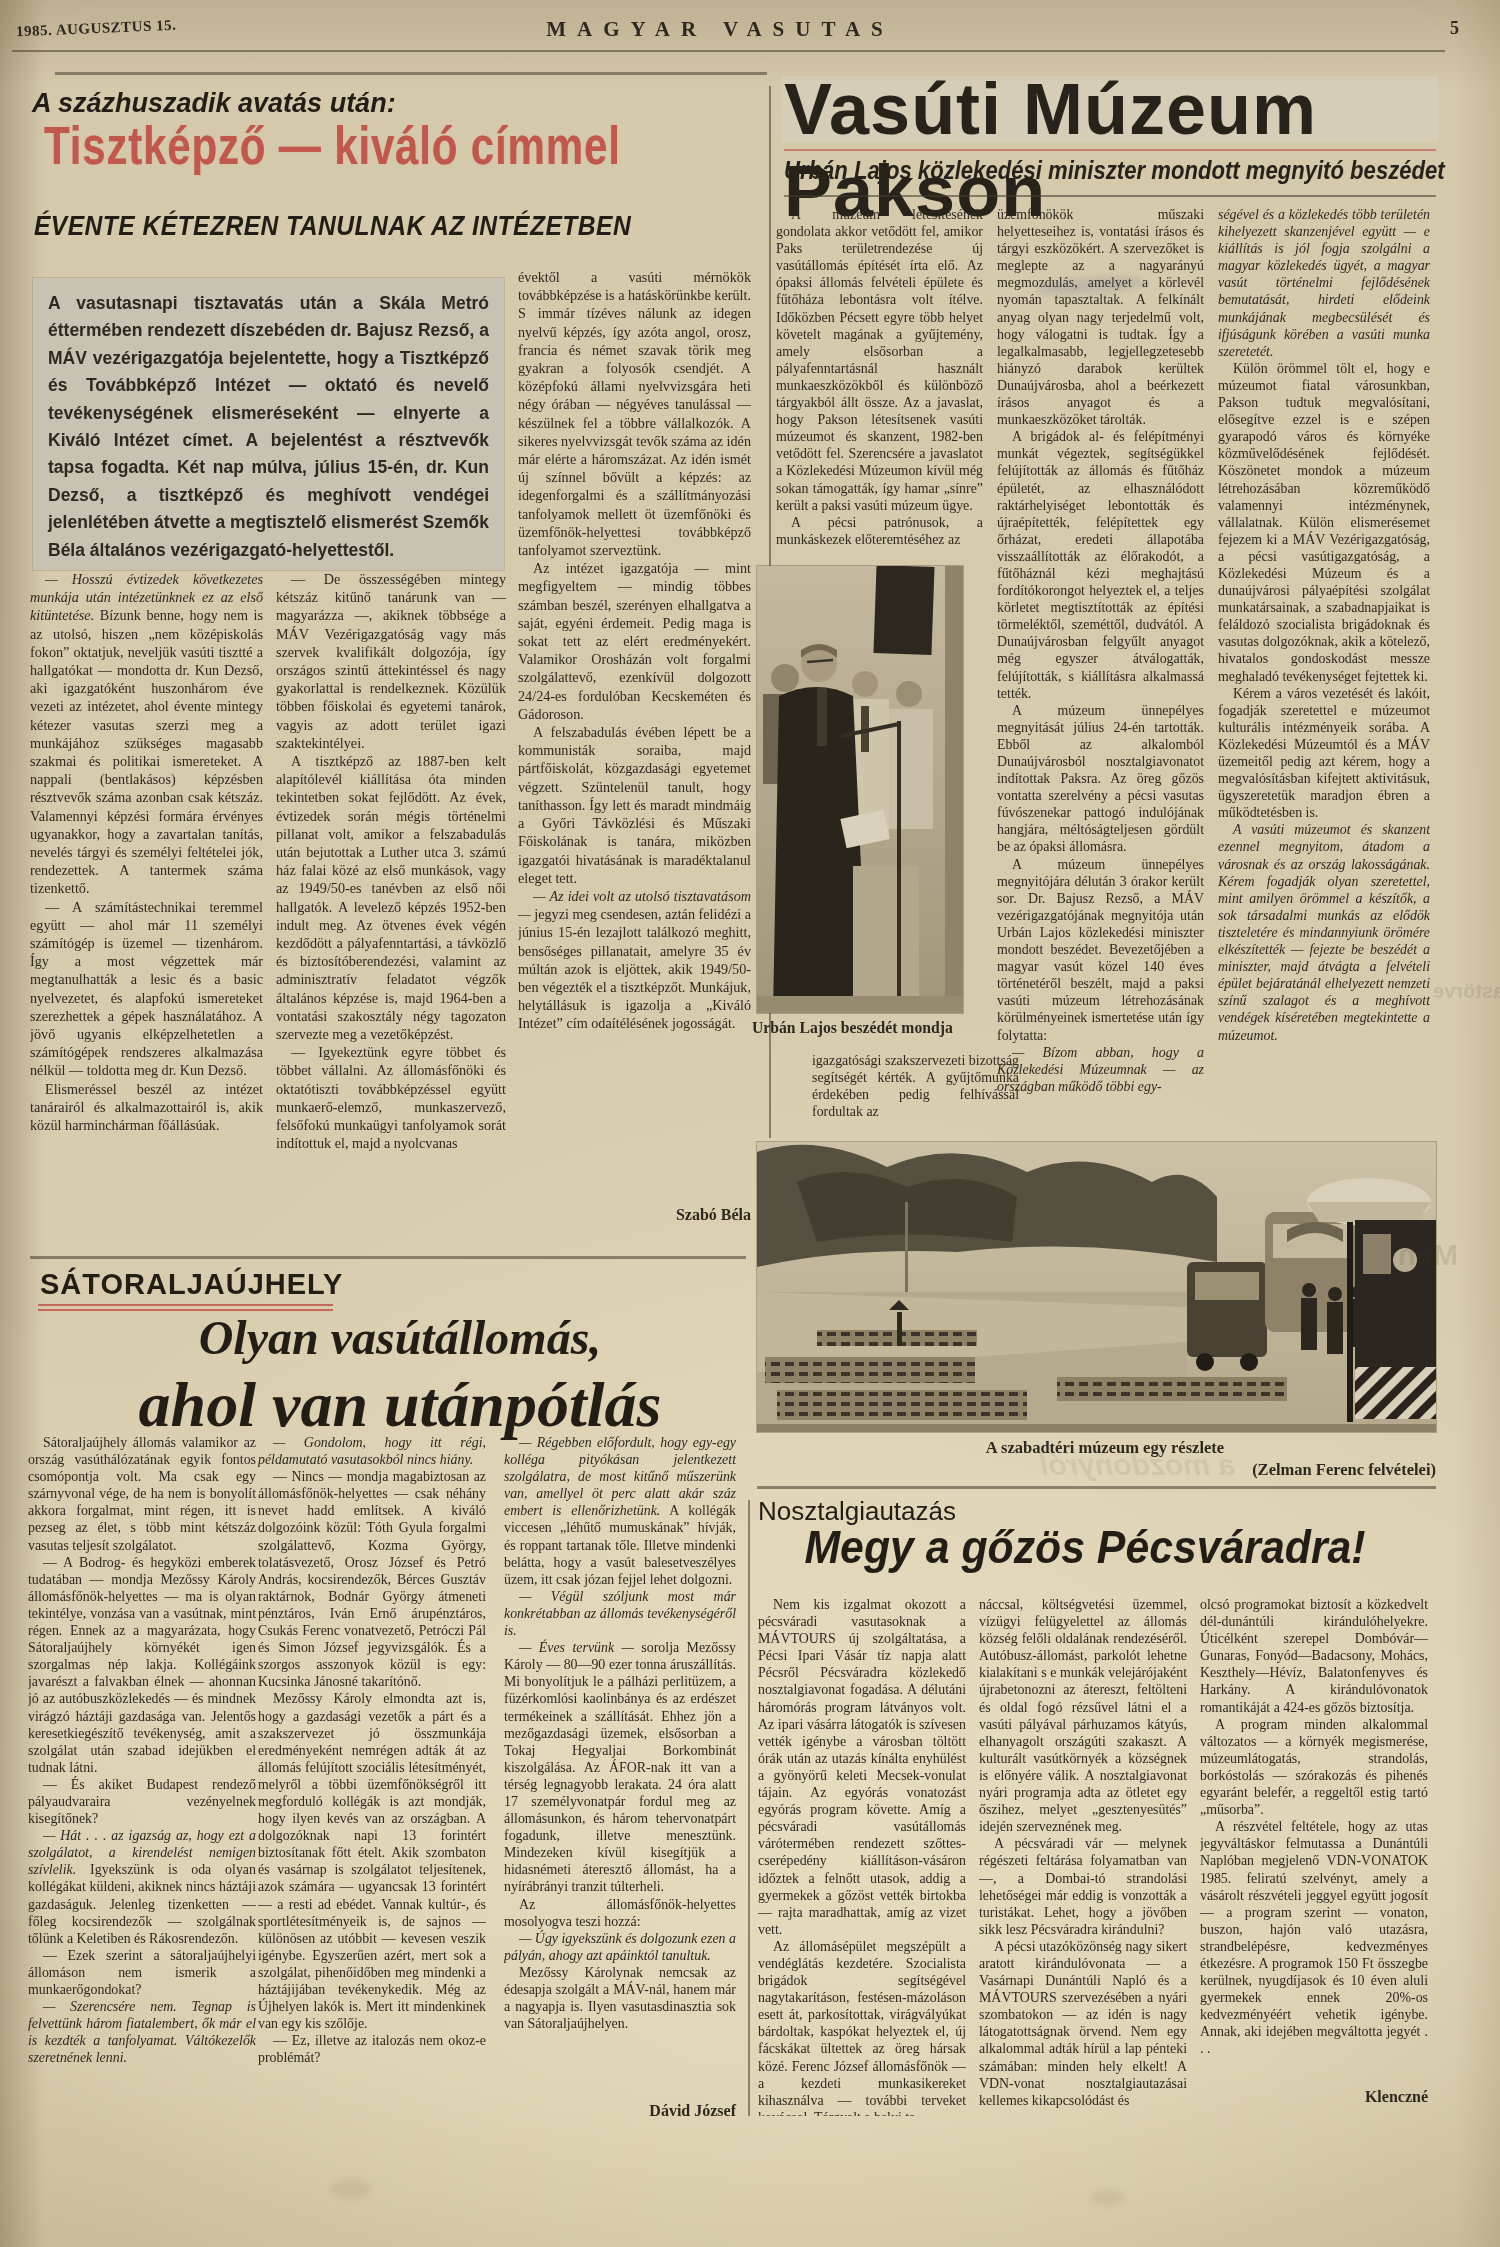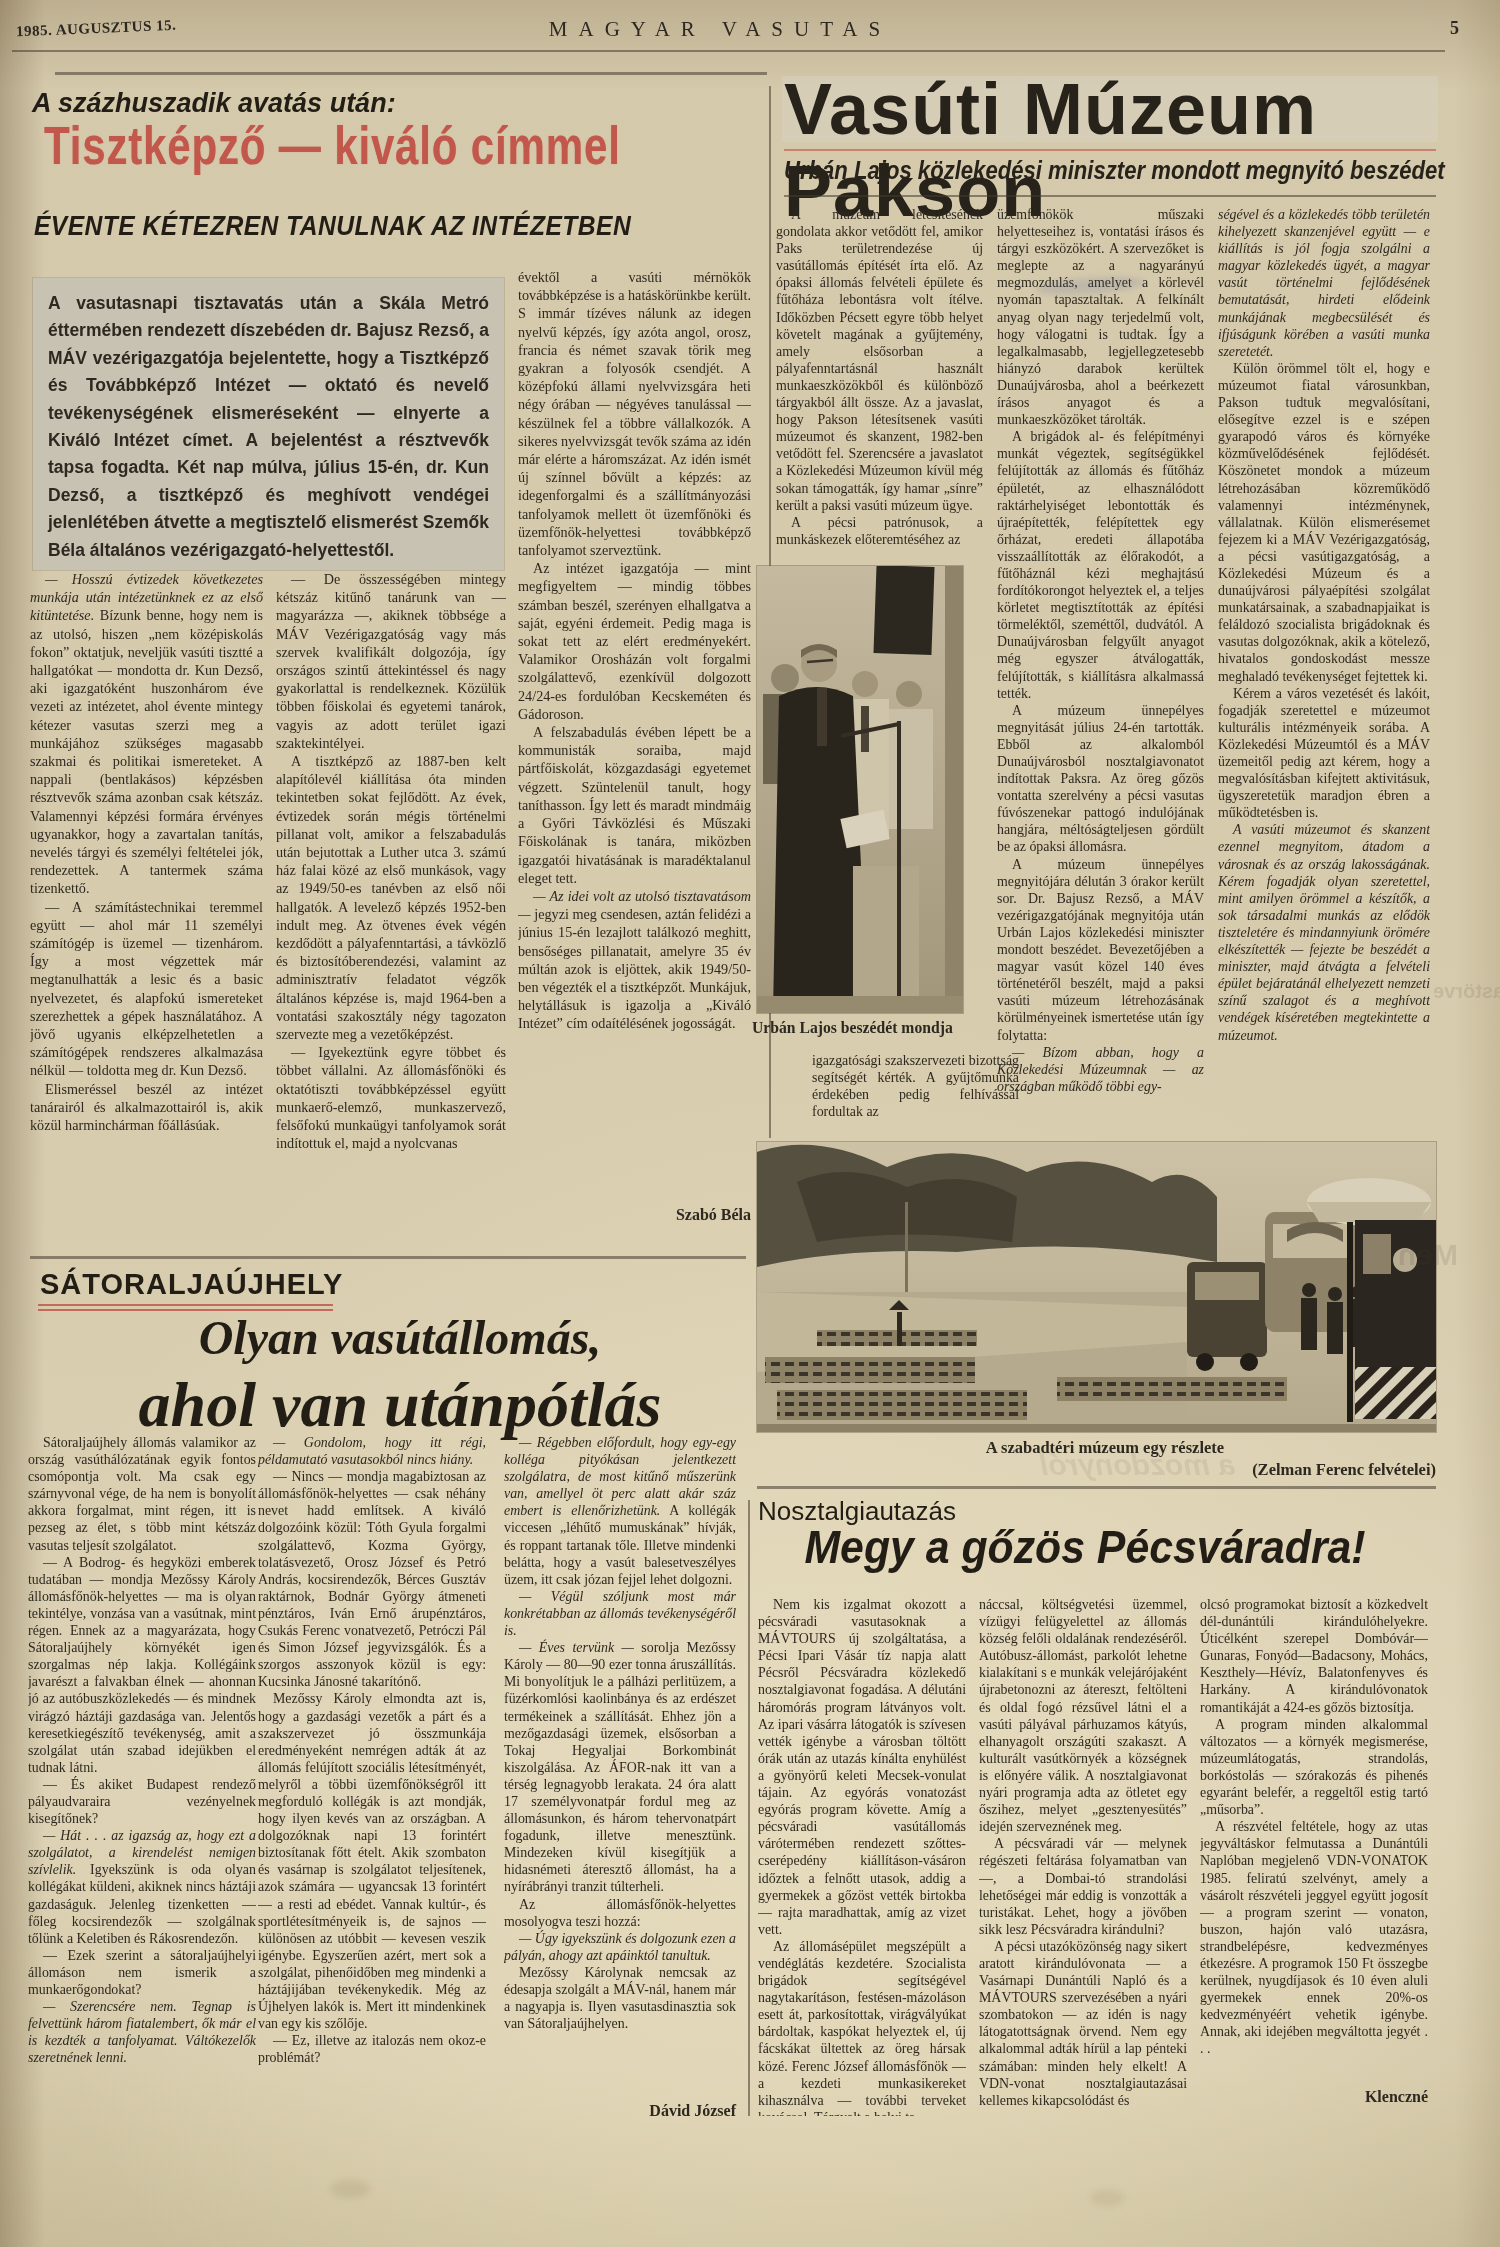--- a/index.html
+++ b/index.html
@@ -10,21 +10,21 @@
       radial-gradient(130% 95% at 50% 42%, rgba(0,0,0,0) 55%, rgba(86,66,34,.22) 100%),
       linear-gradient(90deg, rgba(80,60,30,.28) 0%, rgba(80,60,30,0) 3%, rgba(80,60,30,0) 97%, rgba(110,88,50,.14) 100%),
       linear-gradient(180deg, rgba(96,74,40,.20) 0%, rgba(96,74,40,0) 4%, rgba(96,74,40,0) 92%, rgba(150,128,82,.10) 100%),
       linear-gradient(180deg,#d5c9ab 0%, #d8ccae 55%, #ddd2b5 78%, #d9cead 100%);}
   .abs{position:absolute;}
   .sans{font-family:"Liberation Sans",sans-serif;}
   .rule{position:absolute;background:#433c2f;opacity:.55;}
   .redrule{position:absolute;background:#c4685c;opacity:.75;}
   
   .date{left:16px;top:20px;font-weight:bold;font-size:15px;transform:rotate(-2.4deg);letter-spacing:.5px;}
-  .masthead{left:0;right:60px;top:17px;text-align:center;font-weight:normal;font-size:21px;letter-spacing:11px;}
+  .masthead{left:0;right:60px;top:17px;text-align:center;font-weight:bold;font-size:21px;letter-spacing:11px;}
   .pageno{left:1450px;top:18px;font-weight:bold;font-size:18px;}
   
   .col{position:absolute;overflow:hidden;text-align:justify;}
   .col p{margin:0;text-indent:15px;}
   .col p.cont{text-indent:0;}
   .it{font-style:italic;}
   .lt-body{font-size:14.2px;line-height:18.2px;}
   .sm-body{font-size:13.9px;line-height:17.1px;}
   .byline{position:absolute;font-weight:bold;font-size:16px;text-align:right;}
   

